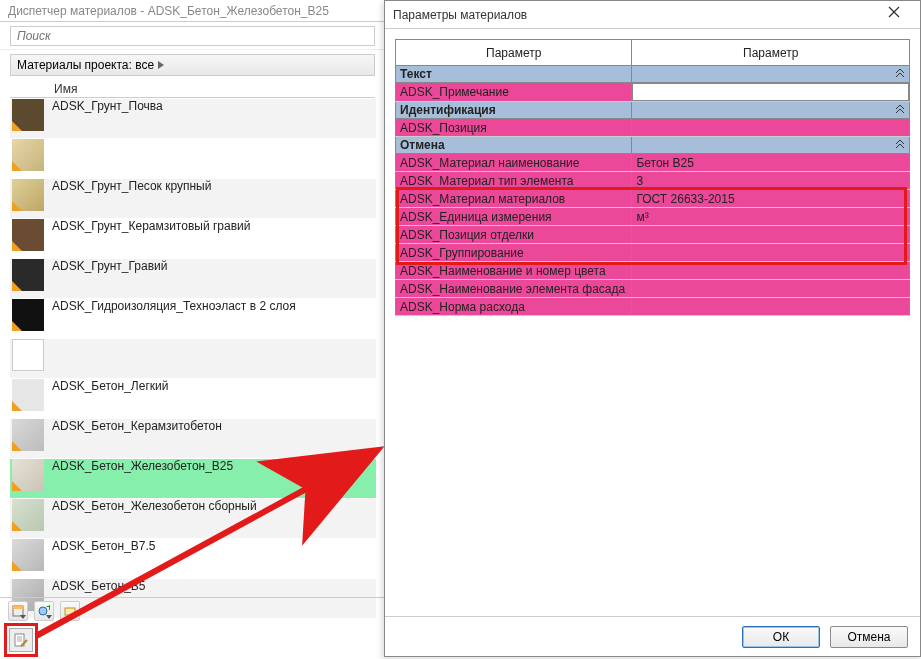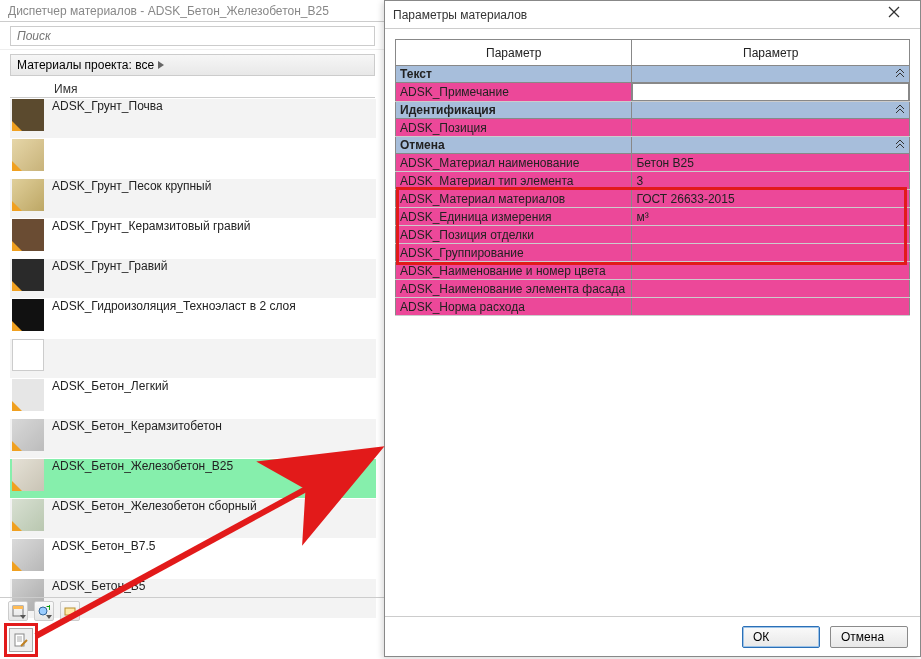--- a/index.html
+++ b/index.html
@@ -37,21 +37,21 @@
   table.param th:first-child{width:46%;}
   tr.section td { background:#a7bedb; font-weight:bold; color:#222; padding:1px 4px; border:1px solid #888;}
   tr.section td.ch { width:18px; text-align:center; font-weight:normal; font-family:monospace;}
   tr.row td { height:18px; border:1px solid #888; border-top-color:#ccc; border-bottom-color:#ccc; padding:0 4px; color:#222; background:#ec4899;}
   tr.row td:first-child { border-right:1px solid #888;}
   tr.row.editing td.val { padding:0; }
   tr.row.editing td.val input{ width:100%; height:18px; border:1px solid #888; padding:0 2px;}
   .red-box { position:absolute; border:3px solid #e21a1a; pointer-events:none; }
   .red-box.b1 { left:11px; top:158px; width:511px; height:78px;}
   .dlg-footer { height:40px; border-top:1px solid #ccc; display:flex; justify-content:flex-end; align-items:center; gap:10px; padding:0 12px;}
-  .btn { min-width:78px; height:22px; border:1px solid #8a8a8a; background:linear-gradient(#fafafa,#e8e8e8); border-radius:2px; line-height:20px; padding:0 10px;}
+  .btn { min-width:78px; height:22px; border:1px solid #8a8a8a; background:linear-gradient(#fafafa,#e8e8e8); border-radius:2px; text-align:center; line-height:20px; padding:0 10px;}
   .btn.def { border:1px solid #2b6fb6; box-shadow:0 0 0 1px #9cc3e8 inset;}
 
   
   svg.arrow { position:absolute; left:0; top:0; width:921px; height:659px; pointer-events:none; }
 
   
   .t-soil{background:#5b4a2e;}
   .t-sand{background:linear-gradient(135deg,#e6d6a8,#c8b37a);}
   .t-sandc{background:linear-gradient(135deg,#e0cf9a,#bda765);}
   .t-keram{background:#6a4c33;}

